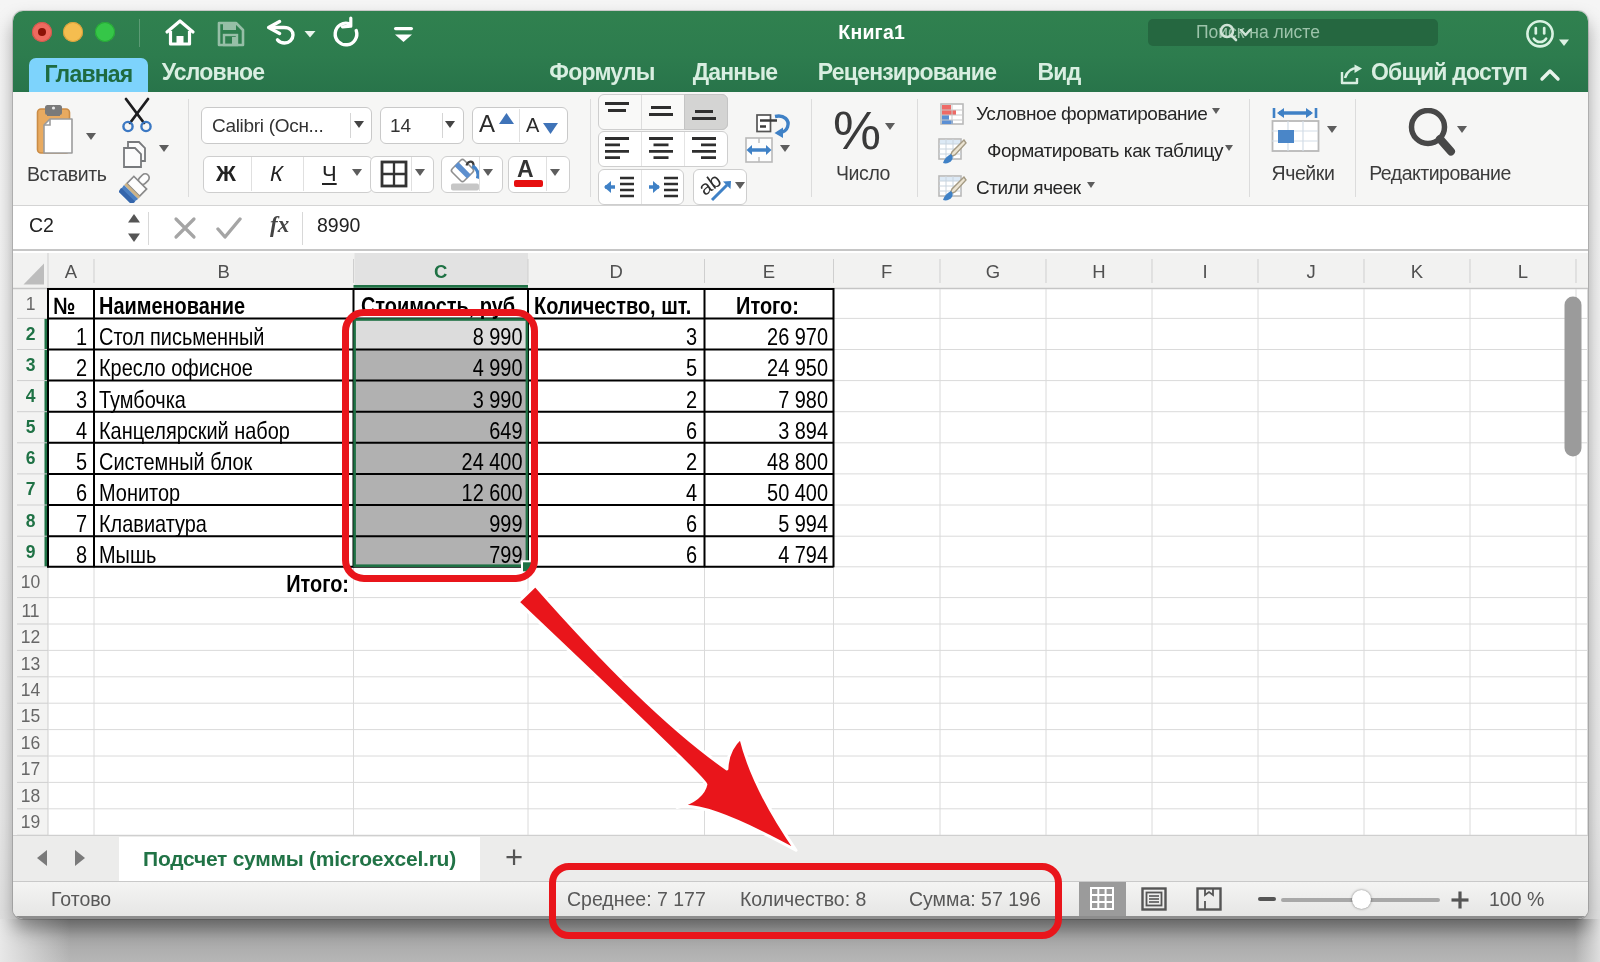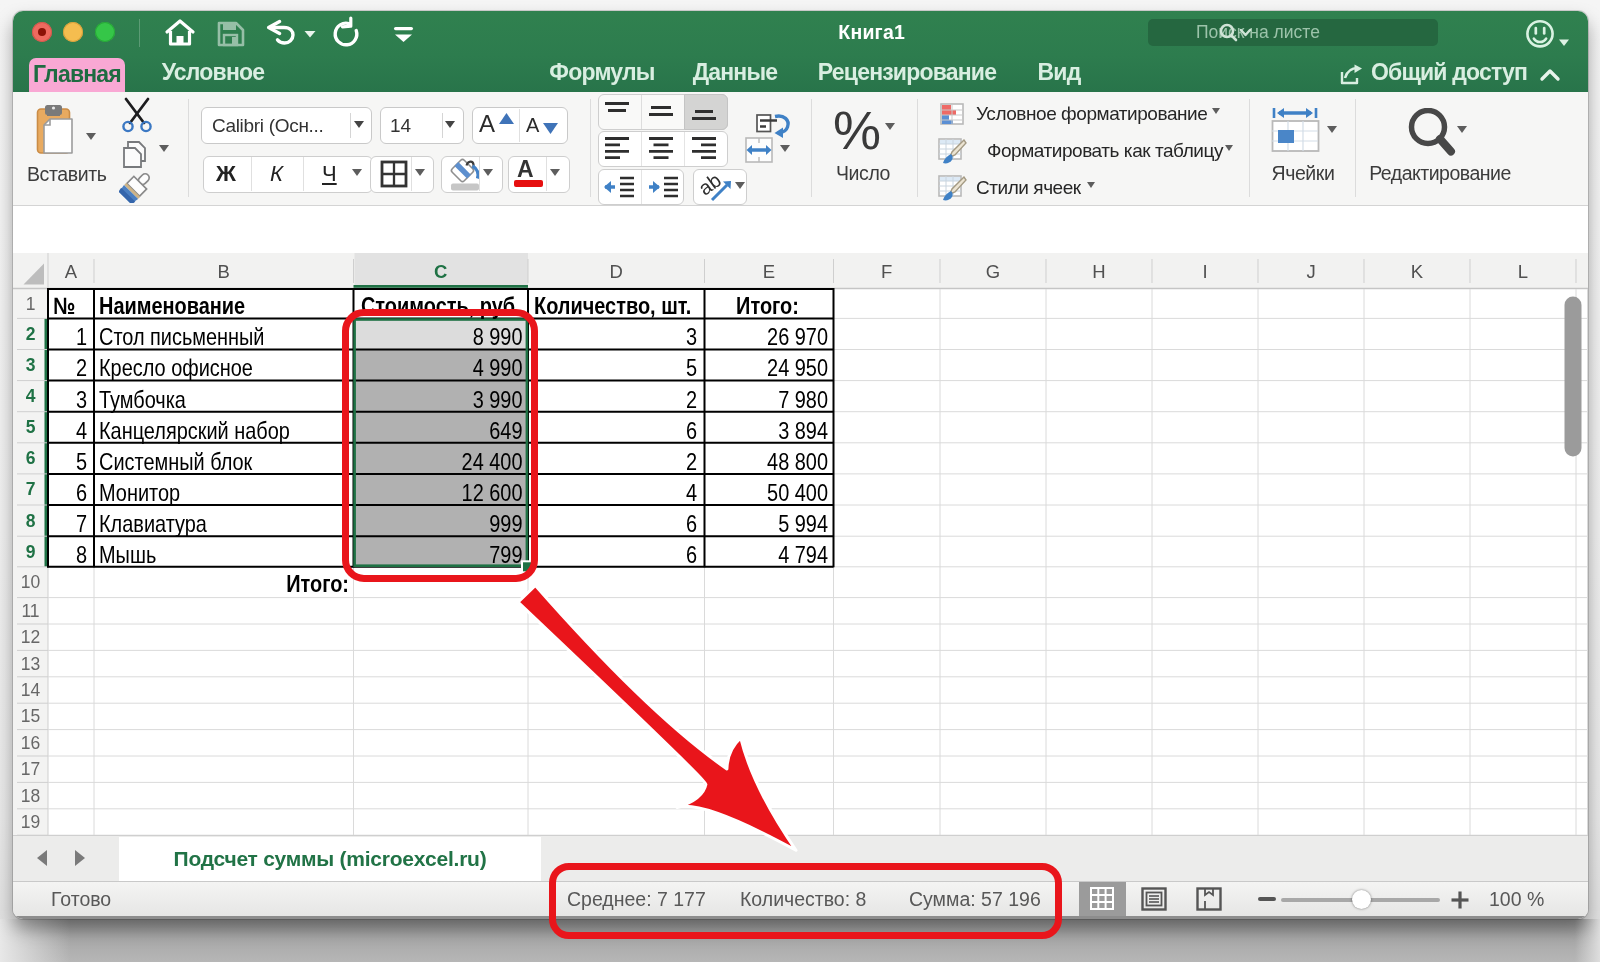--- a/index.html
+++ b/index.html
@@ -14,33 +14,33 @@
 .light{position:absolute;top:11px;width:20px;height:20px;border-radius:50%}
 #lr{left:19px;background:#ee6a5f;box-shadow:inset 0 0 0 1px #d3574c}
 #lr:after{content:"";position:absolute;left:6px;top:6px;width:8px;height:8px;border-radius:50%;background:#8c1207}
 #ly{left:50px;background:#f5bd4f;box-shadow:inset 0 0 0 1px #d8a03b}
 #lg{left:82px;background:#35c648;box-shadow:inset 0 0 0 1px #27a737}
 .tsep{position:absolute;left:126px;top:8px;width:1px;height:28px;background:rgba(255,255,255,.22)}
 #booktitle{position:absolute;left:692px;top:10px;width:200px;text-align:right;font-size:19.5px;font-weight:700;color:#fff;letter-spacing:.2px}
 #searchbox{position:absolute;left:1135px;top:8px;width:290px;height:26.5px;background:#256740;border-radius:5px}
 #searchbox .ph{position:absolute;left:48px;top:2.5px;font-size:17.5px;color:#9cc3aa}
 .rtab{position:absolute;top:46px;height:31px;line-height:31px;font-size:23px;font-weight:700;color:#d9eee1;letter-spacing:-0.8px;white-space:nowrap;transform:translateX(-50%)}
-#tabactive{position:absolute;left:16px;top:47px;width:96px;height:34.5px;background:#f9a8d4;border-radius:7px 7px 0 0;text-align:center;line-height:33px;font-size:23px;font-weight:700;color:#1e6b41;letter-spacing:-0.8px}
+#tabactive{position:absolute;left:16px;top:47px;width:119px;height:34.5px;background:#7dd3fc;border-radius:7px 7px 0 0;text-align:center;line-height:33px;font-size:23px;font-weight:700;color:#1e6b41;letter-spacing:-0.8px}
 #ribbon{position:absolute;left:0;top:80.5px;width:1575px;height:114.5px;background:#f6f6f5;border-bottom:1px solid #d4d4d4}
 .gsep{position:absolute;top:88px;width:1px;height:98px;background:#dcdcdc}
 .glabel{position:absolute;font-size:19.5px;color:#3c3c3c;text-align:center;letter-spacing:-0.4px}
 .ritem{position:absolute;font-size:19px;color:#262626;letter-spacing:-0.45px}
 .box{position:absolute;background:#fff;border:1px solid #c9c9c9;border-radius:6px}
 .btngroup{position:absolute;background:#f9f9f8;border:1px solid #cecece;border-radius:6px}
 .dropdn{position:absolute;width:0;height:0;border-left:5.5px solid transparent;border-right:5.5px solid transparent;border-top:7px solid #5d5d5d}
 #fbar{position:absolute;left:0;top:195px;width:1575px;height:45px;background:#fff;border-bottom:2px solid #c6c6c6}
 #fbar .vsep{position:absolute;top:6px;width:1px;height:33px;background:#d8d8d8}
 #sheet{position:absolute;left:0;top:242px}
 #sheetbar{position:absolute;left:0;top:824.2px;width:1575px;height:45.8px;background:#ececeb;border-top:1px solid #cfcfcf}
-#stab{position:absolute;left:106px;top:1px;width:422px;height:44.8px;background:#fff;text-align:center;font-size:21px;font-weight:700;color:#217346;line-height:44px;letter-spacing:-0.25px}
+#stab{position:absolute;left:106px;top:1px;width:361px;height:44.8px;background:#fff;text-align:center;font-size:21px;font-weight:700;color:#217346;line-height:44px;letter-spacing:-0.25px}
 #statusbar{position:absolute;left:0;top:870px;width:1575px;height:34.5px;background:linear-gradient(180deg,#f4f4f3,#e6e6e5);border-top:1px solid #c9c9c9}
 #statusbar .st{position:absolute;top:6px;font-size:19.5px;color:#585858}
 #botedge{position:absolute;left:0;top:905px;width:1575px;height:3px;background:#8d8d8d}
 .redrect{position:absolute;border:7px solid #e9151b;z-index:30}
 </style></head>
 <body>
 <div id="shadow"></div>
 <div id="win">
   <div id="titlebar">
     <div class="light" id="lr"></div>
@@ -314,20 +314,37 @@
 <rect x="7" y="24" width="16" height="13" fill="#4a86c8"></rect>
 </svg>
 <div class="dropdn" style="left:1314px;top:115px"></div>
 <div class="glabel" style="left:1250px;top:151px;width:80px">Ячейки</div>
 <svg class="abs" style="left:1395px;top:97px" width="52" height="50" viewBox="0 0 52 50">
 <circle cx="20" cy="19" r="16.5" stroke="#484848" stroke-width="5.5" fill="none"></circle>
 <line x1="32" y1="31" x2="43" y2="43.5" stroke="#484848" stroke-width="8" stroke-linecap="round"></line>
 </svg>
 <div class="dropdn" style="left:1444px;top:115px"></div>
 <div class="glabel" style="left:1356px;top:151px;width:142px;letter-spacing:-0.5px">Редактирование</div>
+  <div id="fbar">
+      <div class="abs" style="left:16px;top:8px;font-size:19.5px;color:#222">C2</div>
+<svg class="abs" style="left:113px;top:7px" width="16" height="30" viewBox="0 0 16 30">
+        <path d="M8 1 L14 9.5 L2 9.5 Z" fill="#555"></path>
+        <path d="M8 29 L14 20.5 L2 20.5 Z" fill="#555"></path>
+      </svg>
+<div class="vsep" style="left:135px"></div>
+<svg class="abs" style="left:160px;top:10px" width="24" height="24" viewBox="0 0 24 24">
+        <path d="M3 3 L21 21 M21 3 L3 21" stroke="#a5a5a5" stroke-width="3.2" stroke-linecap="round"></path>
+      </svg>
+<svg class="abs" style="left:203px;top:10px" width="26" height="24" viewBox="0 0 26 24">
+        <path d="M2 13 L9 21 L24 3" stroke="#a5a5a5" stroke-width="3.4" fill="none" stroke-linecap="round" stroke-linejoin="round"></path>
+      </svg>
+<div class="abs" style="left:257px;top:6px;font-size:23px;font-style:italic;font-family:'Liberation Serif',serif;color:#444;font-weight:700">fx</div>
+<div class="vsep" style="left:289px"></div>
+<div class="abs" style="left:304px;top:8px;font-size:19.5px;color:#222">8990</div>
+    </div>
   <svg id="sheet" width="1575" height="583" viewBox="0 242 1575 583" font-family="Liberation Sans, sans-serif">
 <rect x="0" y="242" width="1575" height="36" fill="#f2f2f1"></rect>
 <rect x="0" y="278" width="35" height="547" fill="#f3f3f2"></rect>
 <rect x="341.5" y="242" width="173.5" height="36" fill="#e2e2e2"></rect>
 <rect x="340.5" y="274" width="174.5" height="4" fill="#1f7245"></rect>
 <rect x="31.5" y="307.4" width="3.5" height="248.4" fill="#1f7245"></rect>
 <path d="M 31 252.5 L 31 273.5 L 10.5 273.5 Z" fill="#bdbdbd"></path>
 <line x1="0" y1="277.5" x2="1575" y2="277.5" stroke="#c5c5c5" stroke-width="1.4"></line>
 <line x1="35" y1="242" x2="35" y2="824.2" stroke="#cfcfcf" stroke-width="1"></line>
 <line x1="81" y1="248" x2="81" y2="272" stroke="#cfcfcf" stroke-width="1"></line>

